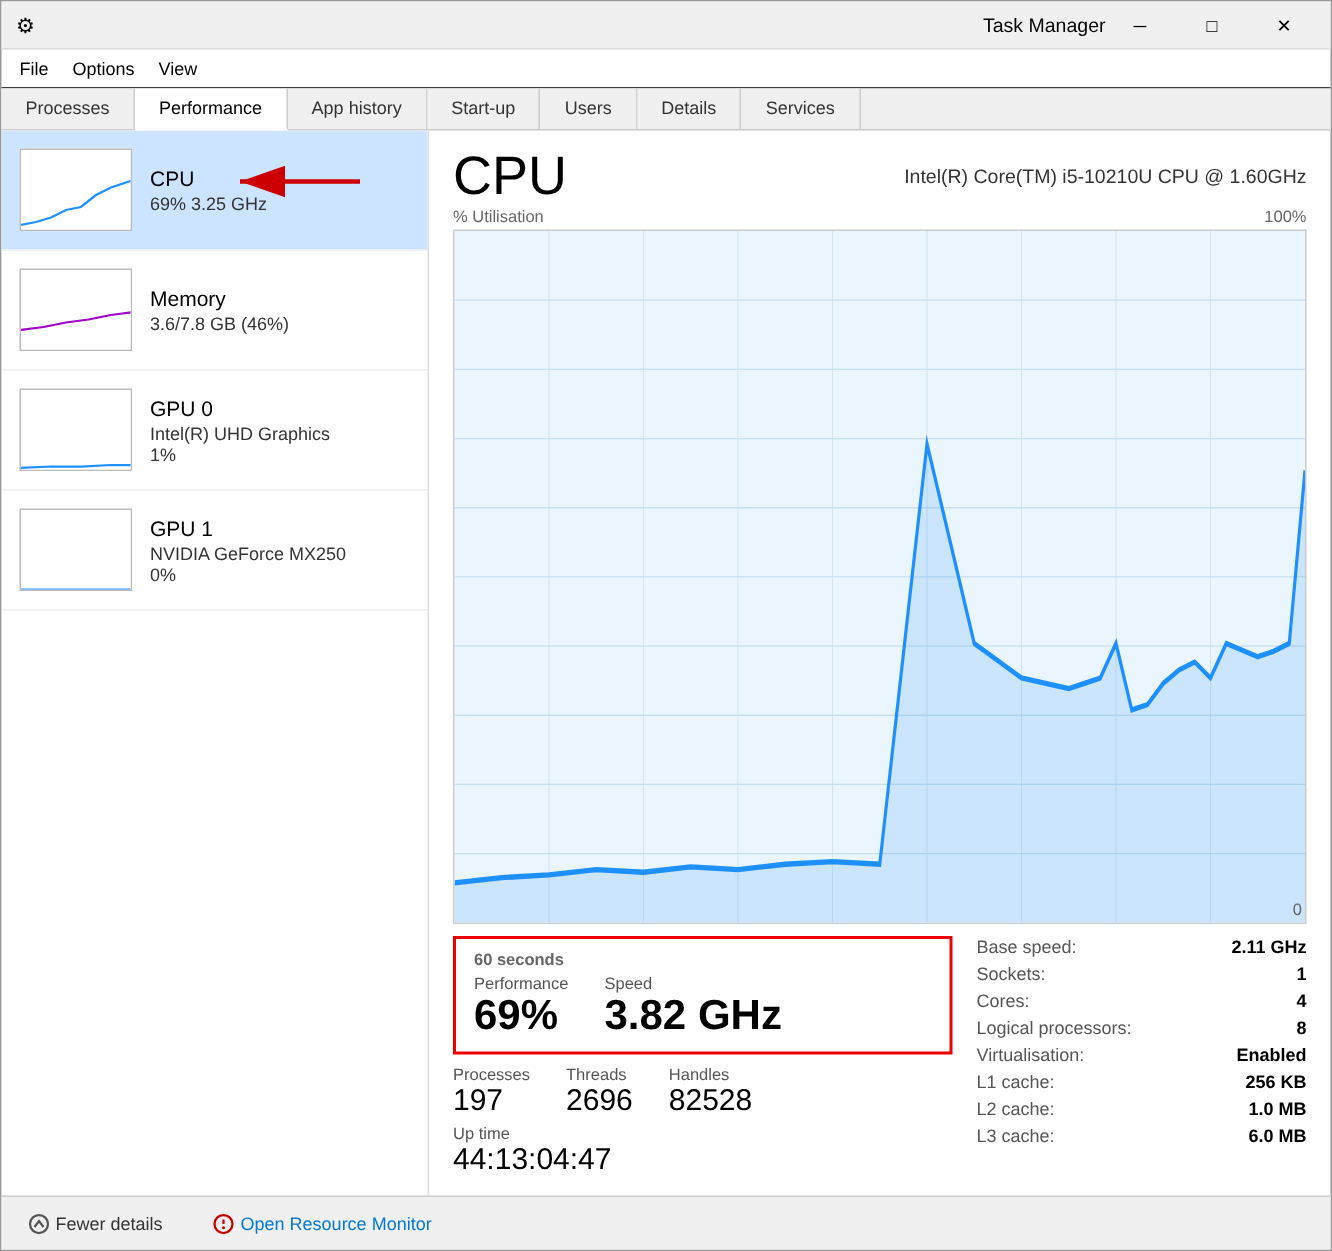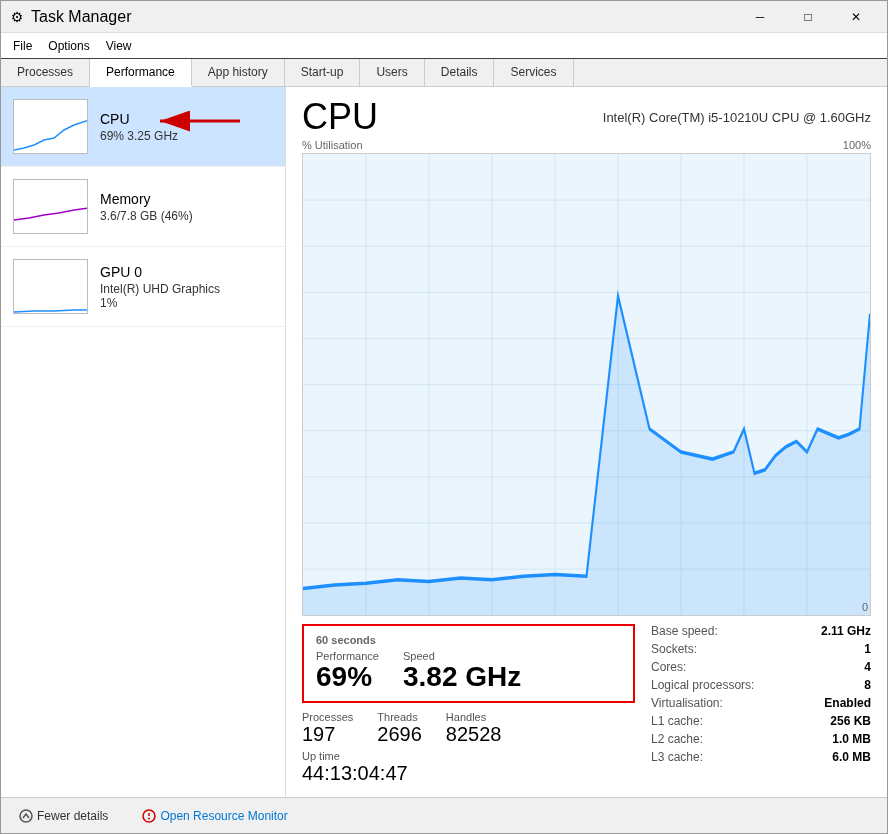--- a/index.html
+++ b/index.html
@@ -32,22 +32,23 @@
     .title-bar-icon {
       width: 16px;
       height: 16px;
       margin-right: 6px;
       display: flex;
       align-items: center;
       justify-content: center;
       font-size: 14px;
     }
     .title-bar-text {
-      font-size: 16px;
+      font-size: 13px;
       flex: 1;
+      text-align: right;
     }
     .title-bar-controls {
       display: flex;
       gap: 2px;
     }
     .title-bar-btn {
       width: 46px;
       height: 32px;
       border: none;
       background: transparent;
@@ -349,20 +350,33 @@
             <polyline points="0,52 20,51 40,51 60,50 75,50" fill="none" stroke="#1e90ff" stroke-width="1.5"></polyline>
           </svg>
         </div>
         <div class="sidebar-info">
           <div class="sidebar-title">GPU 0</div>
           <div class="sidebar-subtitle">Intel(R) UHD Graphics</div>
           <div class="sidebar-subtitle">1%</div>
         </div>
       </div>
 
+      <div class="sidebar-item">
+        <div class="sidebar-thumb">
+          <svg width="75" height="55">
+            <rect width="75" height="55" fill="#fff"></rect>
+            <polyline points="0,53 20,53 40,53 60,53 75,53" fill="none" stroke="#1e90ff" stroke-width="1.5"></polyline>
+          </svg>
+        </div>
+        <div class="sidebar-info">
+          <div class="sidebar-title">GPU 1</div>
+          <div class="sidebar-subtitle">NVIDIA GeForce MX250</div>
+          <div class="sidebar-subtitle">0%</div>
+        </div>
+      </div>
     </div>
 
     <div class="right-panel" style="position:relative;">
 
       <div class="watermark" style="top:160px; left:60px; opacity:0.18;">MOBIGYAAN</div>
 
       <div class="panel-header">
         <div class="panel-title">CPU</div>
         <div class="panel-subtitle">Intel(R) Core(TM) i5-10210U CPU @ 1.60GHz</div>
       </div>

